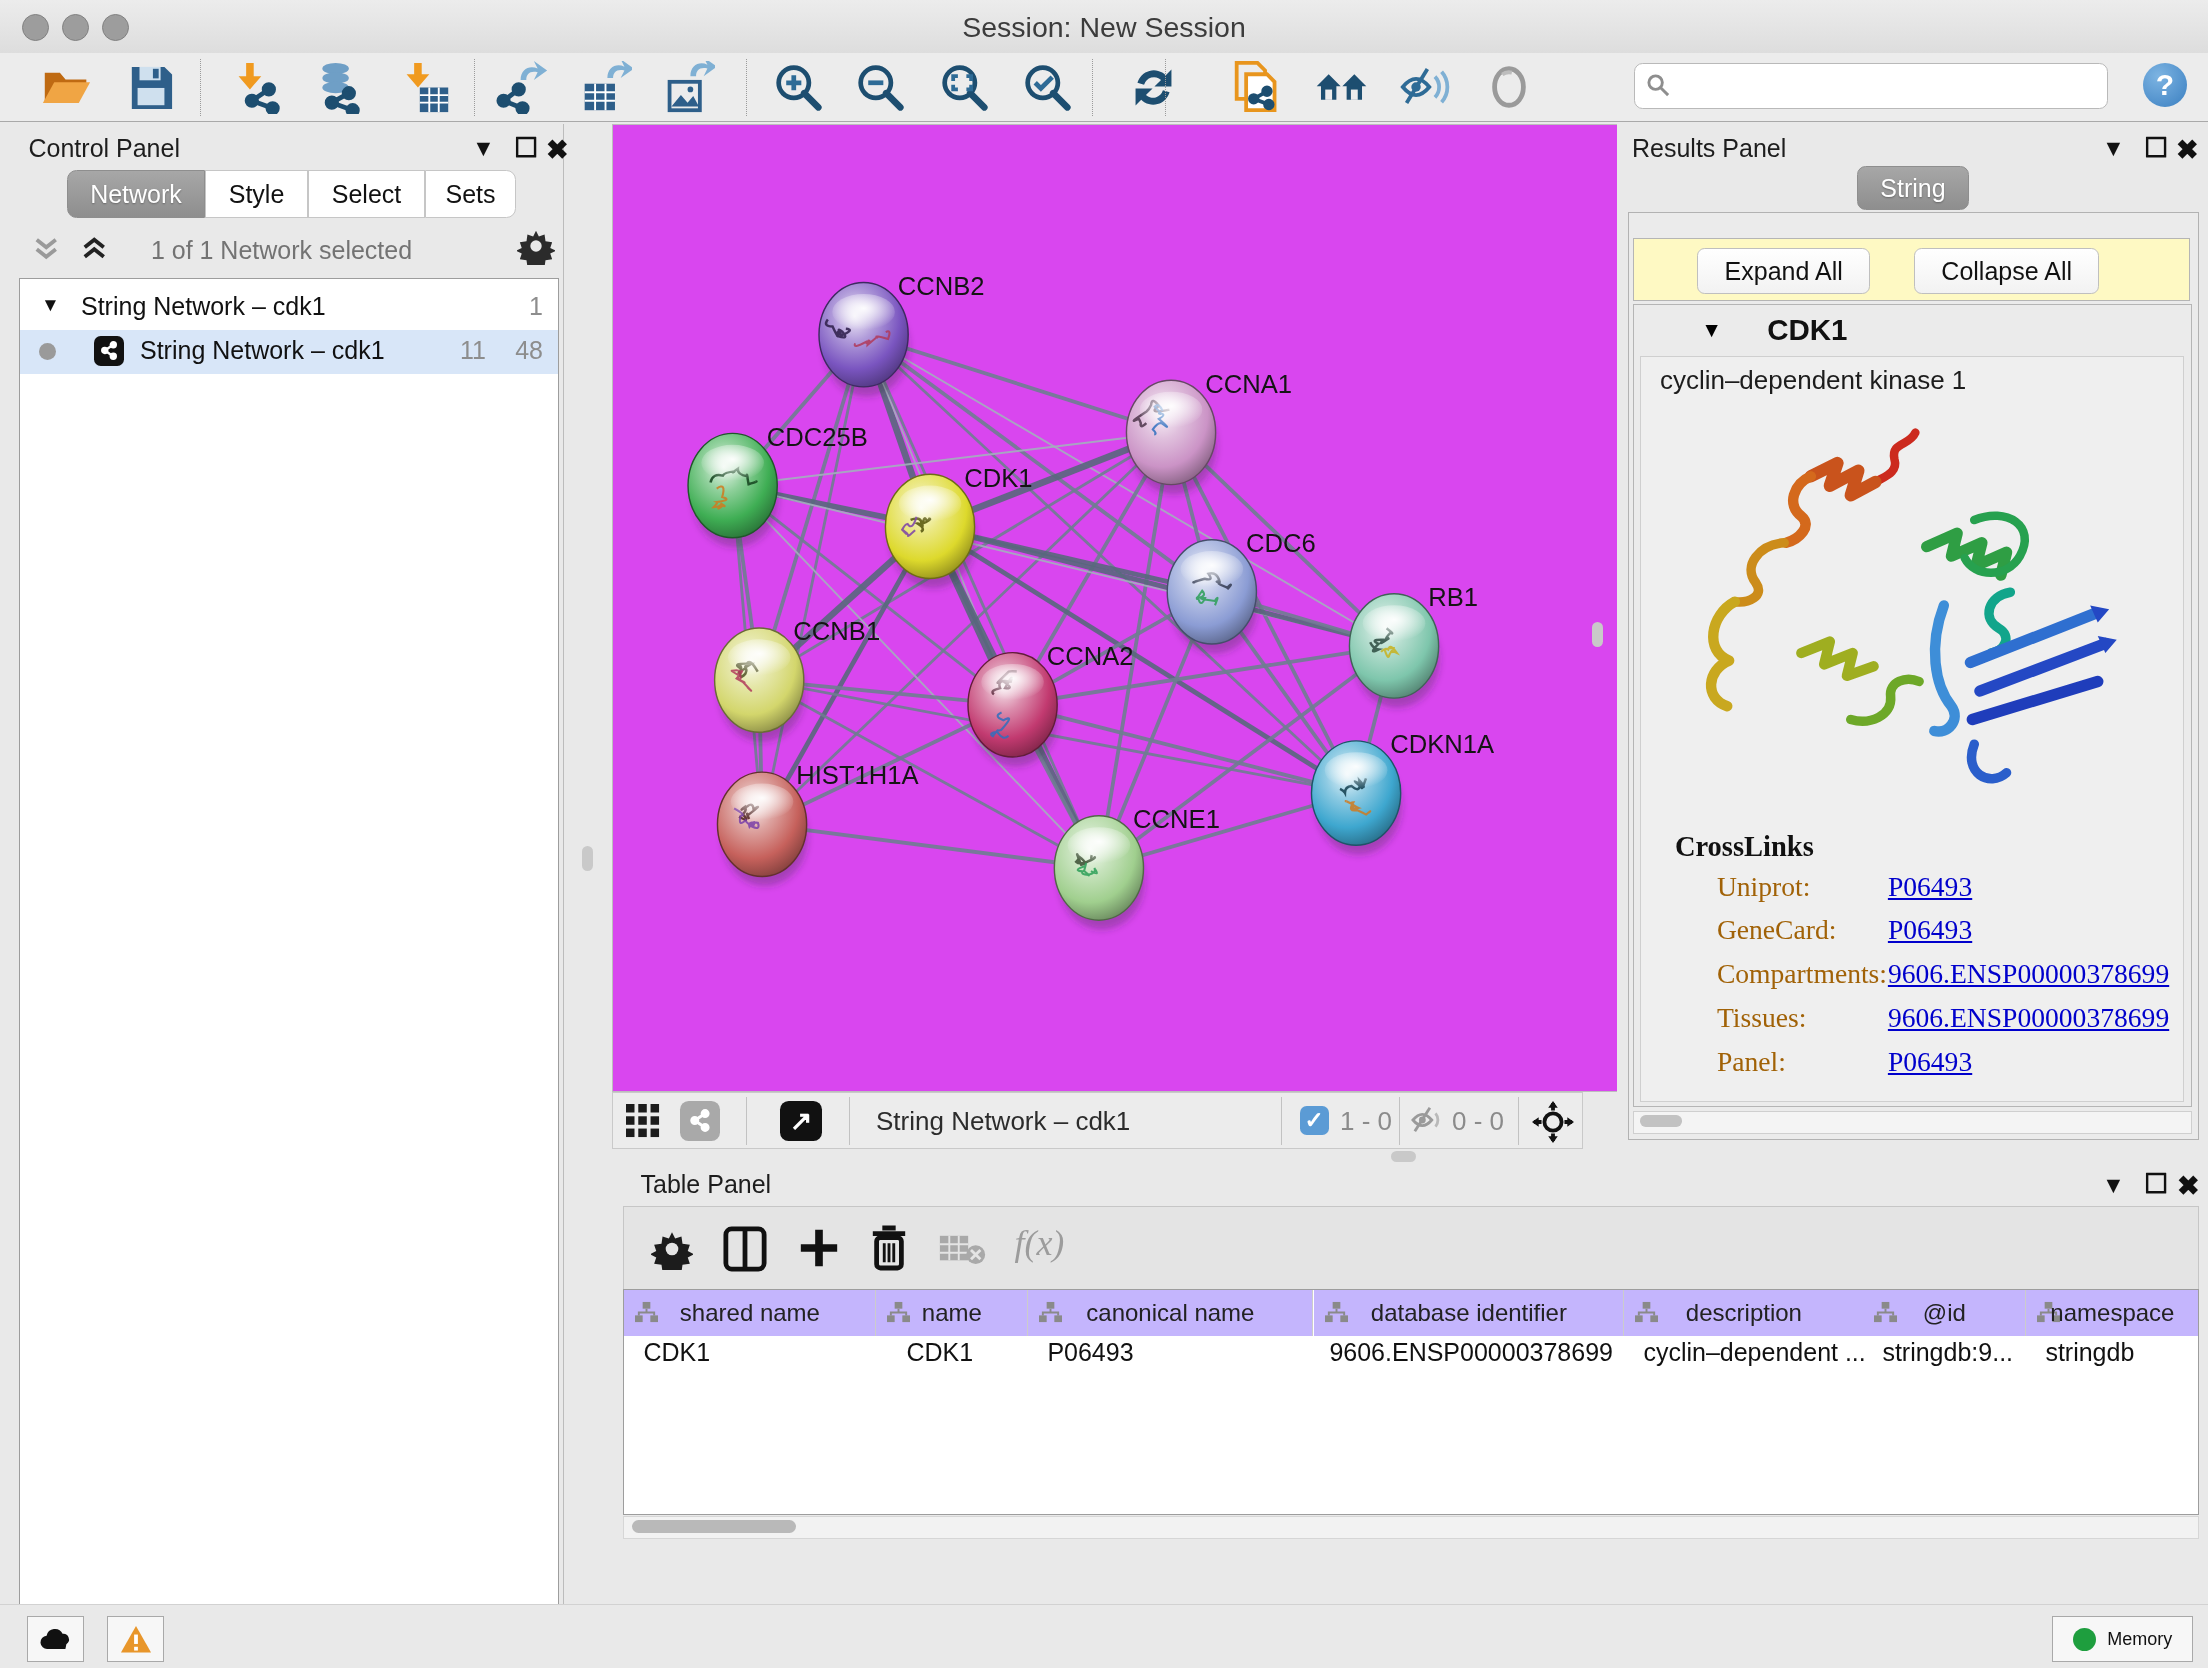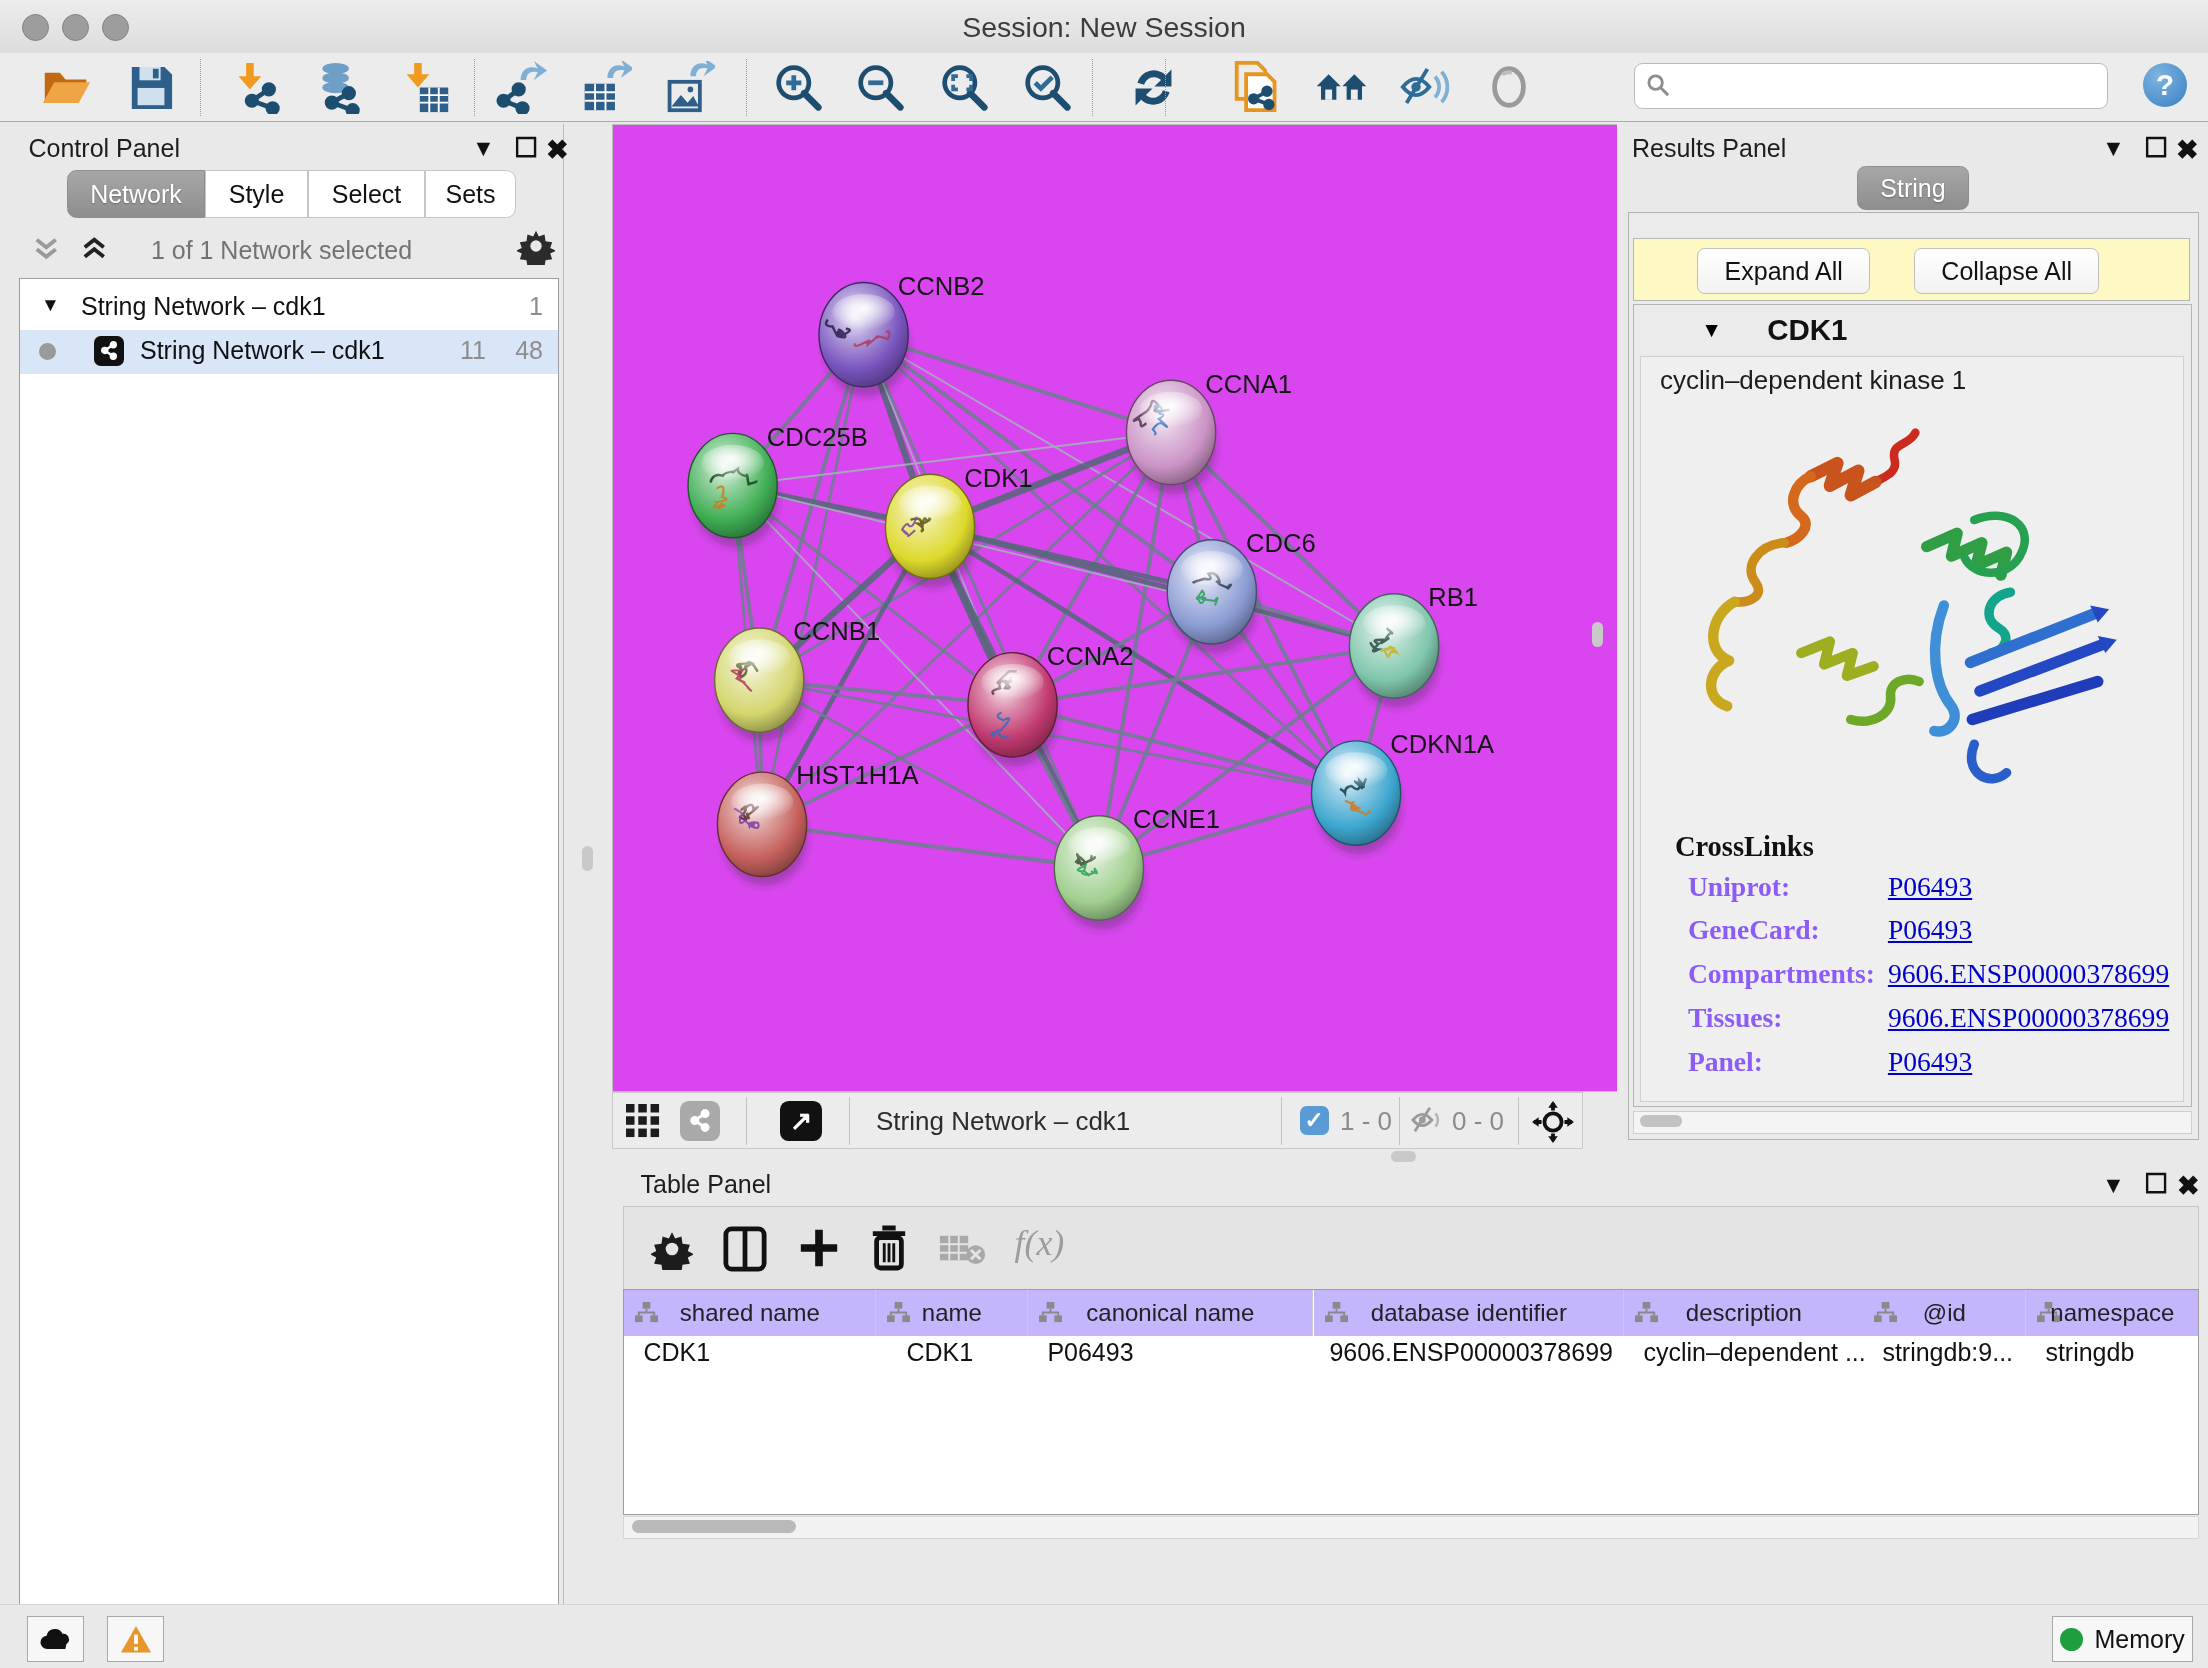--- a/index.html
+++ b/index.html
@@ -34,40 +34,40 @@
   .nt-txt{position:absolute;top:13.3px;font-size:26px;color:#2c2c2c;}
   .nt-gray{color:#8b8b8b;}
   
   #results-panel{left:1617px;top:124px;width:592px;height:1025px;background:#e9e9e9;}
   #rp-box{position:absolute;left:11.4px;top:88px;width:569px;height:926px;background:#ebebeb;border:1.9px solid #b2b2b2;}
   #rp-btnrow{position:absolute;left:3.8px;top:25px;width:557px;height:63px;background:#fef9c3;border:1px solid #b5b5b5;box-sizing:border-box;}
   .rp-btn{position:absolute;top:8.6px;height:44px;background:linear-gradient(#ffffff,#f2f2f2);border:1px solid #bfbfbf;border-radius:7.6px;font-size:25px;color:#111;text-align:center;line-height:44px;}
   #rp-section{position:absolute;left:3.8px;top:91px;width:557px;height:801px;border:1px solid #b5b5b5;background:#ebebeb;}
   #rp-inner{position:absolute;left:5.7px;top:51px;width:542px;height:744px;background:#efefef;border:1px solid #cfcfcf;overflow:hidden;}
   .serif{font-family:"Liberation Serif",serif;}
-  .xl-label{position:absolute;left:47px;font-size:27.6px;color:#8b5cf6;font-weight:bold;}
+  .xl-label{position:absolute;left:76px;font-size:27.6px;color:#a16207;}
   .xl-link{position:absolute;left:247px;font-size:27.6px;color:#0000cc;text-decoration:underline;}
   #rp-hscroll{position:absolute;left:3.8px;top:898px;width:557px;height:21px;background:#f4f4f4;border:1px solid #cfcfcf;}
   
   #table-panel{left:612px;top:1162px;width:1597px;height:441px;background:#e9e9e9;}
   #tp-toolbar{position:absolute;left:11.4px;top:44px;width:1574px;height:84px;background:#e4e4e4;border:1px solid #c6c6c6;border-bottom:none;}
   #tp-table{position:absolute;left:11.4px;top:127px;width:1574px;height:224px;background:#fff;border:1px solid #9d9d9d;}
   .th{position:absolute;top:0;height:46px;background:#c4b5fd;border-right:1px solid #cccccc;box-sizing:border-box;}
   .th .lbl{position:absolute;left:0;right:0;top:8.6px;text-align:center;font-size:24px;color:#222;}
   .td{position:absolute;top:48px;height:42px;font-size:25px;color:#111;padding-left:19px;box-sizing:border-box;white-space:nowrap;overflow:hidden;}
   .tree-ico{position:absolute;left:9.5px;top:11.4px;}
   #tp-hscroll{position:absolute;left:11.4px;top:354px;width:1574px;height:21px;background:#f2f2f2;border:1px solid #d6d6d6;}
   #tp-hthumb{position:absolute;left:7.6px;top:2.9px;width:164px;height:13.3px;border-radius:6.7px;background:#b9b9b9;}
   #tp-tabs{position:absolute;left:512px;top:399px;height:48px;}
   
   .split-handle{position:absolute;background:#c9c9c9;border-radius:7.6px;}
   
   #status-bar{left:0;top:1604px;width:2208px;height:65px;background:#e9e9e9;border-top:1.9px solid #d2d2d2;}
   .sb-btn{position:absolute;top:11.4px;width:55px;height:44px;background:#f7f7f7;border:1.9px solid #a9a9a9;display:flex;align-items:center;justify-content:center;}
-  #memory-btn{position:absolute;left:2052px;top:11.4px;width:139px;height:44px;background:#f7f7f7;border:1.9px solid #a9a9a9;display:flex;align-items:center;justify-content:center;gap:11.4px;font-size:25px;color:#111;}
+  #memory-btn{position:absolute;left:2052px;top:11.4px;width:139px;height:44px;background:#f7f7f7;border:1.9px solid #a9a9a9;display:flex;align-items:center;justify-content:center;gap:11.4px;font-size:18px;color:#111;}
   .mem-dot{width:23px;height:23px;border-radius:50%;background:#1e9e3e;}
   .fx{font-family:"Liberation Serif",serif;font-style:italic;font-size:36px;color:#9c9c9c;}
   svg{display:block;}
 </style>
 </head>
 <body>
 
 <div id="app">
 
   <div class="abs" id="titlebar">

